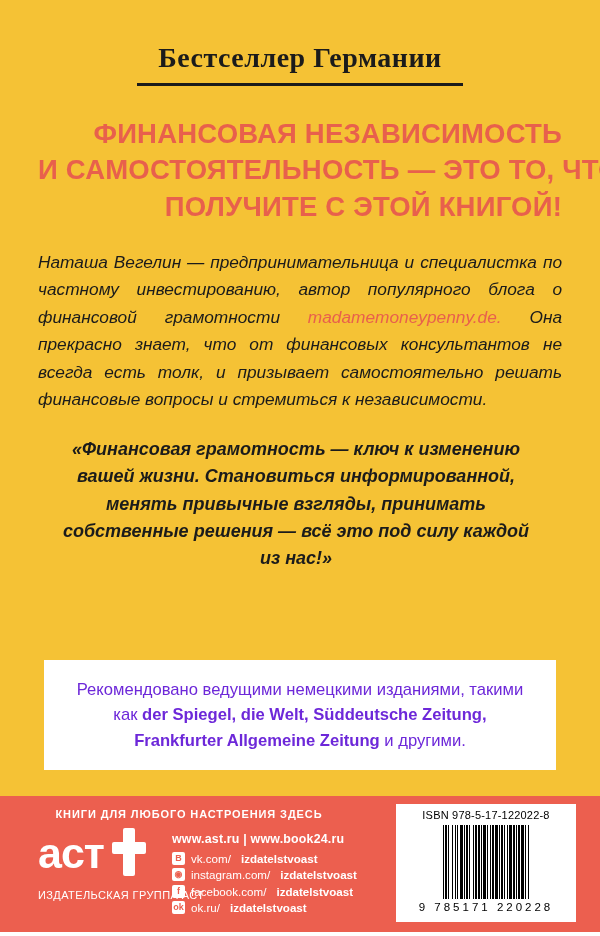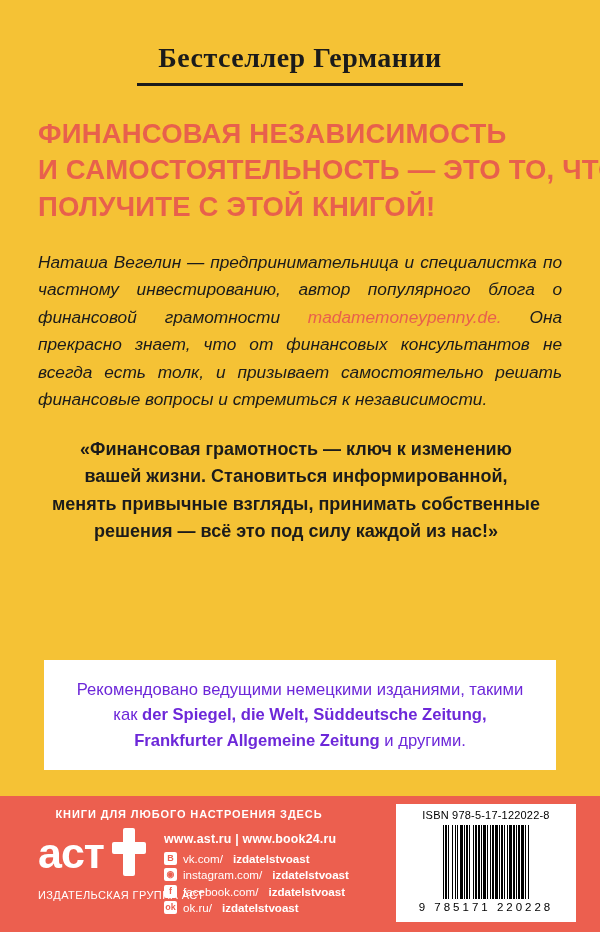--- a/index.html
+++ b/index.html
@@ -35,21 +35,21 @@
   }
   .bestseller-underline {
     width: 326px;
     height: 3px;
     background: #1b1b1b;
     margin: 9px auto 0 auto;
   }
 
   .headline {
     margin: 30px 38px 0 38px;
-    text-align: left;
+    text-align: right;
     color: #e8604c;
     font-weight: bold;
     font-size: 27.5px;
     line-height: 1.32;
     letter-spacing: 0.2px;
   }
   .headline .ln {
     display: block;
     white-space: nowrap;
   }
@@ -63,20 +63,21 @@
     text-align: justify;
     font-style: italic;
   }
   .body-text .hl {
     color: #e8604c;
   }
 
   
   .quote {
     margin: 22px 60px 0 52px;
+    font-style: italic;
     font-weight: bold;
     font-size: 18px;
     line-height: 1.52;
     color: #1b1b1b;
     text-align: center;
   }
   .quote-author {
     margin: 10px 52px 0 0;
     text-align: right;
     font-size: 17.5px;
@@ -185,21 +186,21 @@
     font-size: 11px;
     letter-spacing: 0.4px;
     color: #ffffff;
     text-transform: uppercase;
     white-space: nowrap;
   }
 
   
   .web-block {
     position: absolute;
-    left: 164px;
+    left: 172px;
     top: 36px;
     color: #ffffff;
   }
   .web-line {
     font-size: 12.4px;
     font-weight: bold;
     letter-spacing: 0.2px;
     margin-bottom: 5px;
   }
   .social-row {

